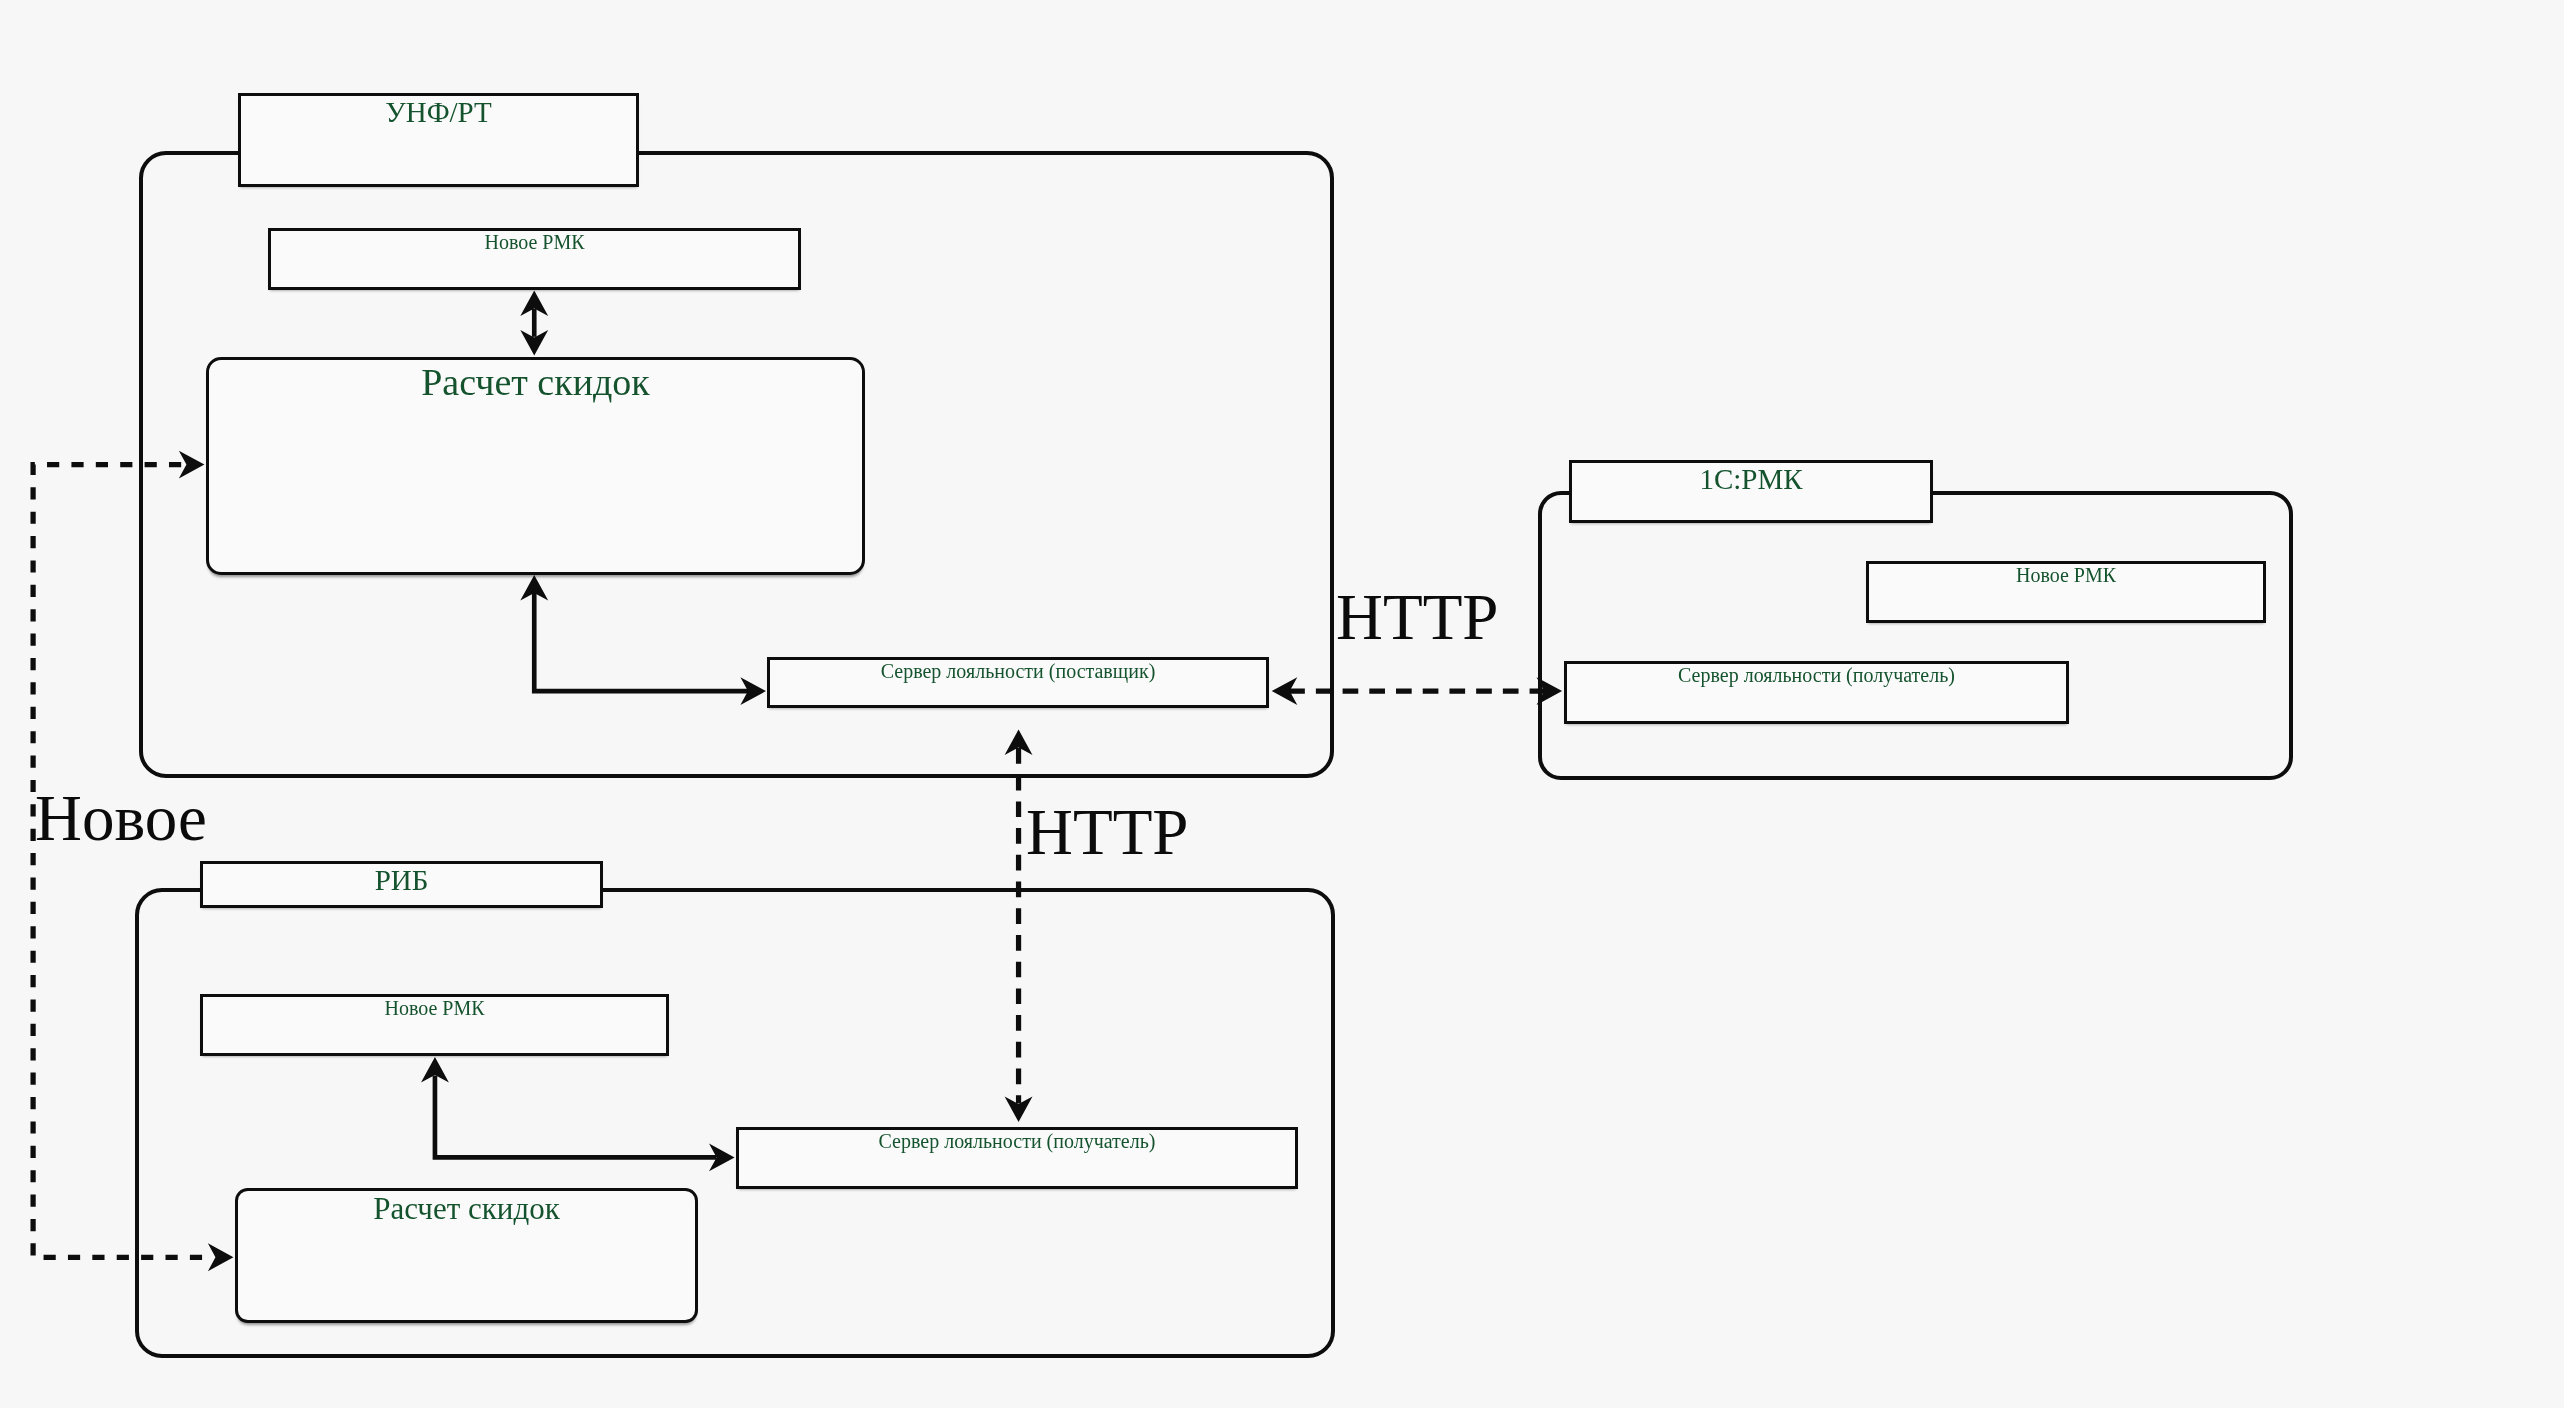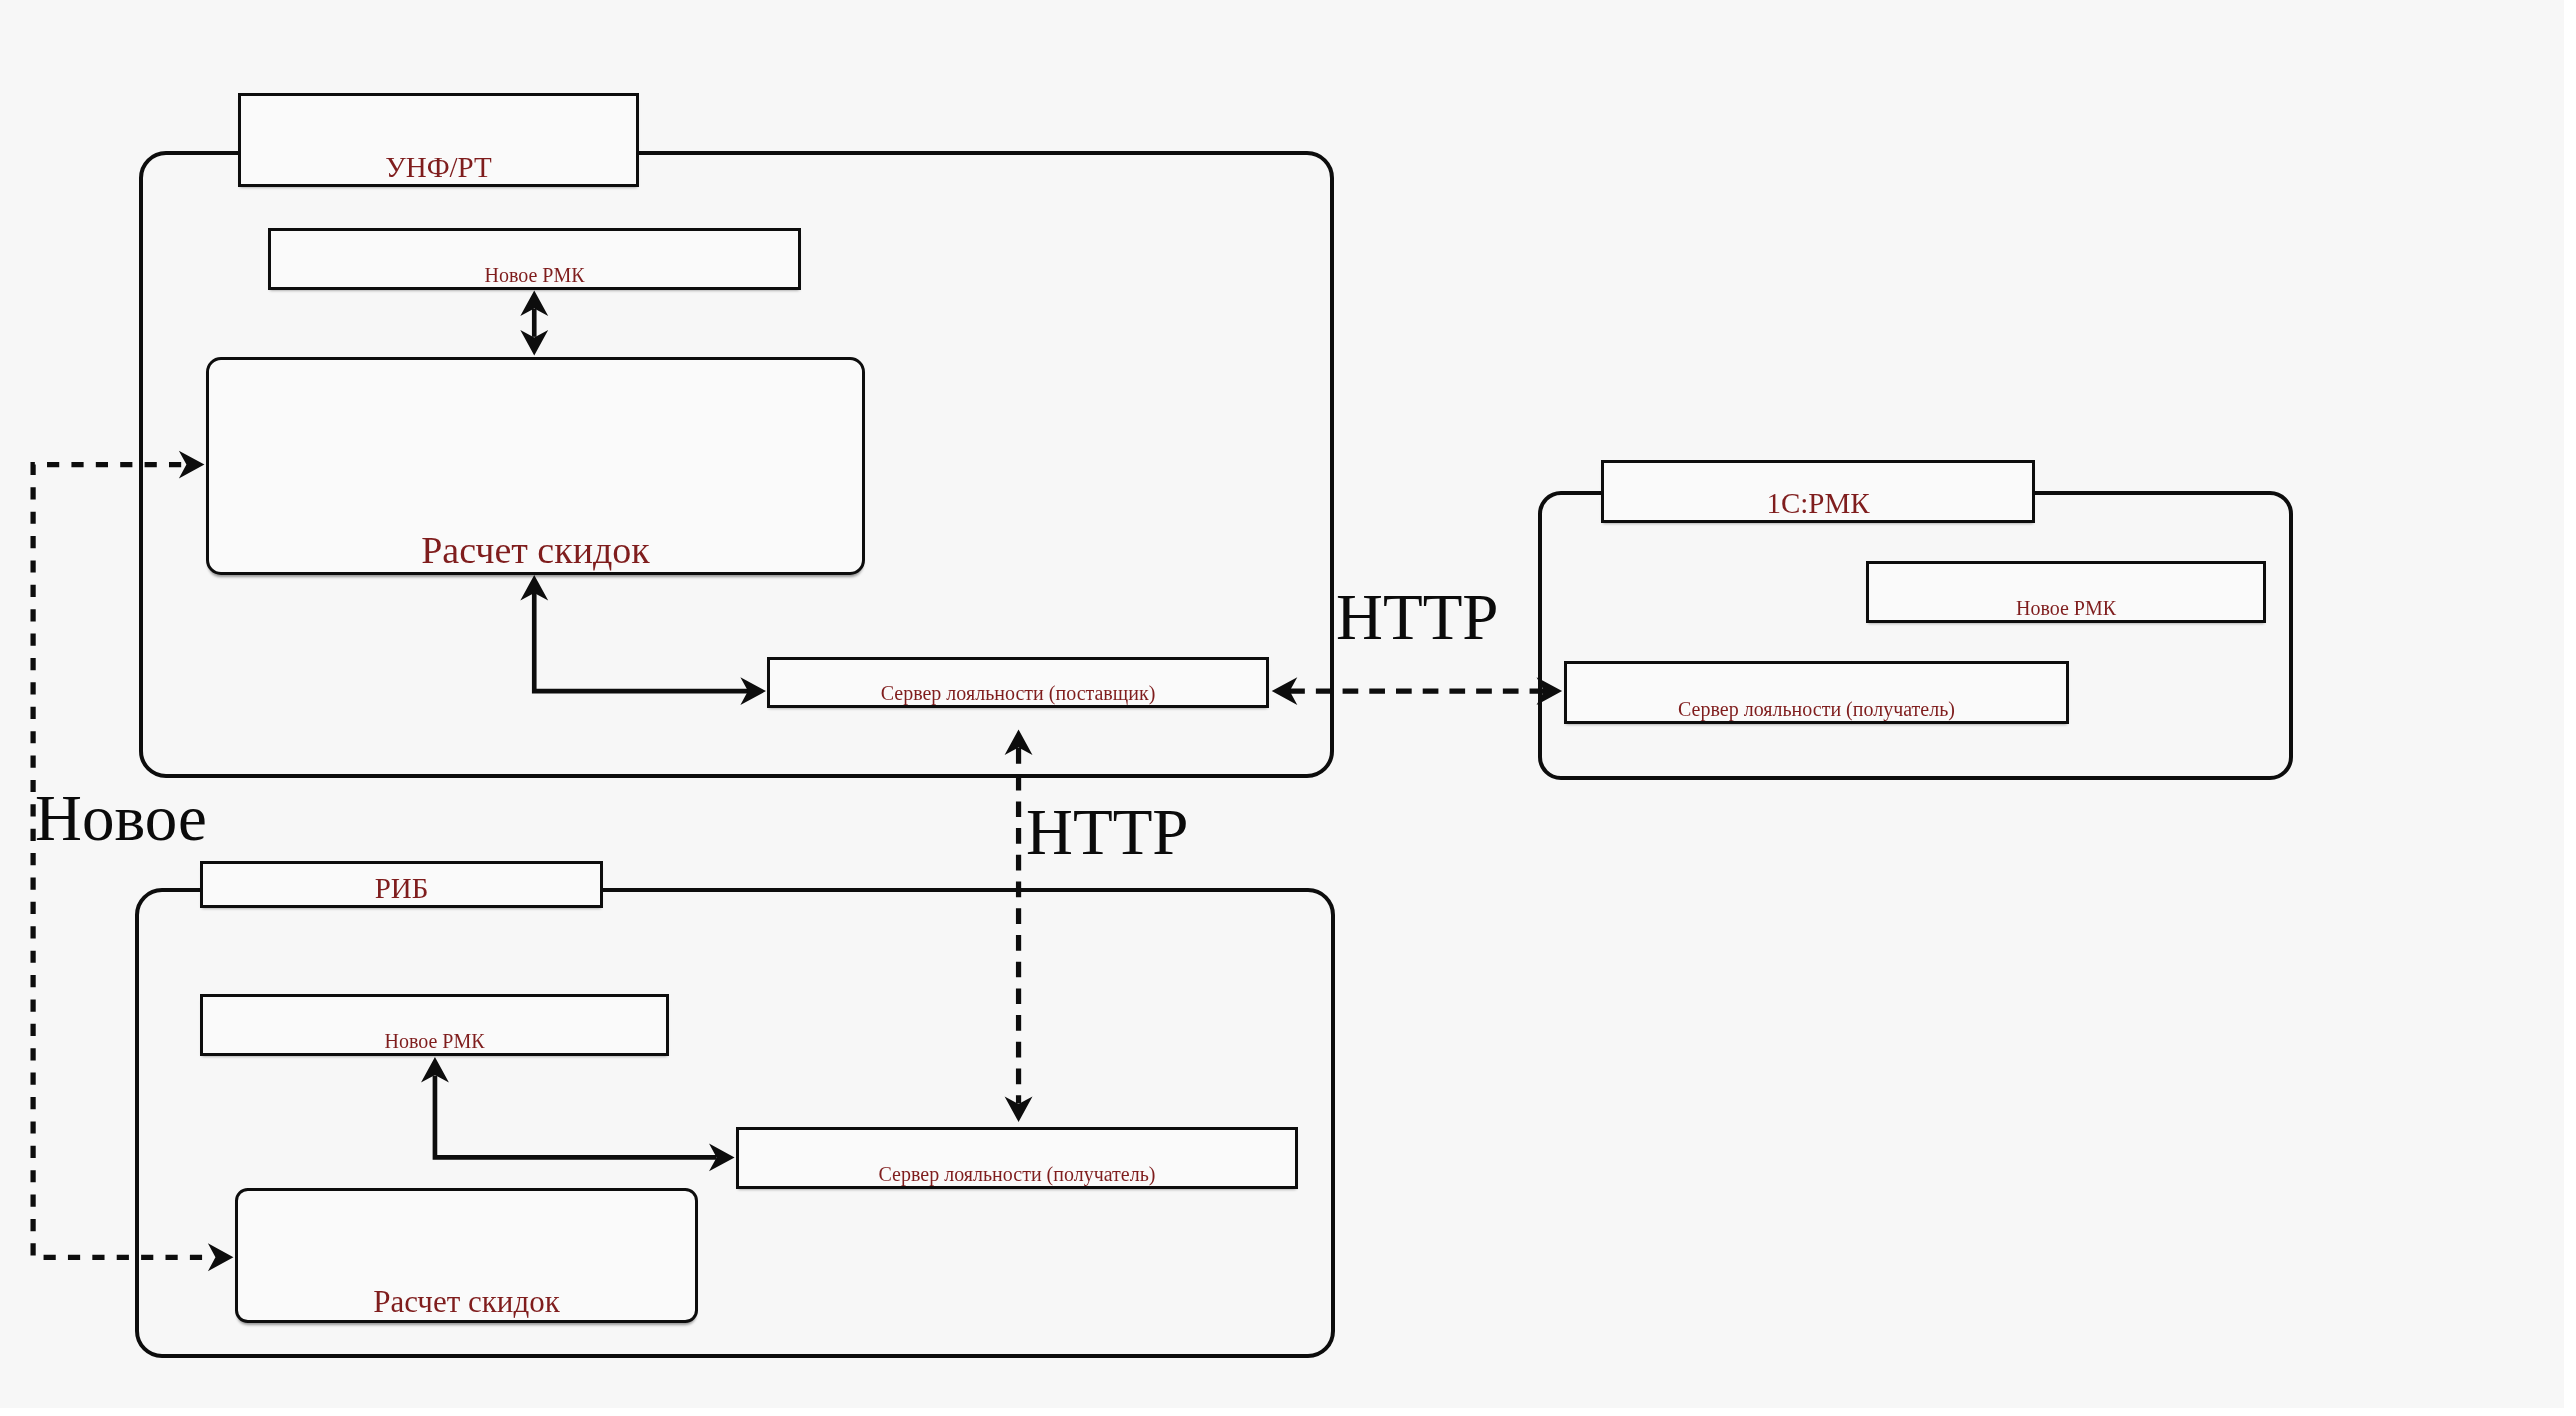--- a/index.html
+++ b/index.html
@@ -24,24 +24,24 @@
     border-radius: 27px;
     background: transparent;
     z-index: 1;
   }
   .box {
     position: absolute;
     box-sizing: border-box;
     border: 3.5px solid #0d0d0d;
     background: #fafafa;
     display: flex;
-    align-items: flex-end;
+    align-items: flex-start;
     justify-content: center;
     text-align: center;
-    color: #7f1d1d;
+    color: #14532d;
     z-index: 2;
     box-shadow: 0 3.5px 2.9px -2.3px rgba(0,0,0,0.40);
   }
   .label-box { 
     z-index: 3;
   }
   .arrows-layer {
     position: absolute;
     left: 0; top: 0;
     width: 2576px; height: 1417px;
@@ -62,21 +62,21 @@
   .fs-raschet-bottom { font-size: 31px; }
 
   
   #c-unf  { left: 139px;  top: 151px;  width: 1195px; height: 627px; }
   #lbl-unf{ left: 238px;  top: 93px;  width: 401px;  height: 94px; }
   #b-novoe-top      { left: 268px;  top: 228px;  width: 533px;  height: 62px; }
   #b-raschet-top    { left: 206px;  top: 357px;  width: 659px; height: 218px; border-radius: 15px; }
   #b-server-supplier{ left: 767px; top: 657px; width: 502px;  height: 51px; }
 
   #c-rmk  { left: 1538px; top: 491px;  width: 755px; height: 289px; border-radius: 23px; }
-  #lbl-rmk{ left: 1569px; top: 460px;  width: 434px;  height: 63px; margin-left: 32px; }
+  #lbl-rmk{ left: 1569px; top: 460px;  width: 364px;  height: 63px; }
   #b-novoe-right       { left: 1866px; top: 561px;  width: 400px; height: 62px; }
   #b-server-recv-right { left: 1564px; top: 661px; width: 505px; height: 63px; }
 
   #c-rib  { left: 135px;  top: 888px; width: 1200px; height: 470px; }
   #lbl-rib{ left: 200px;  top: 861px; width: 403px;  height: 47px; }
   #b-novoe-bottom       { left: 200px;  top: 994px; width: 469px; height: 62px; }
   #b-server-recv-bottom { left: 736px; top: 1127px; width: 562px; height: 62px; }
   #b-raschet-bottom     { left: 235px;  top: 1188px; width: 463px; height: 135px; border-radius: 12.8px; }
 
   #lbl-obmen       { left: 35px;   top: 783px; }

